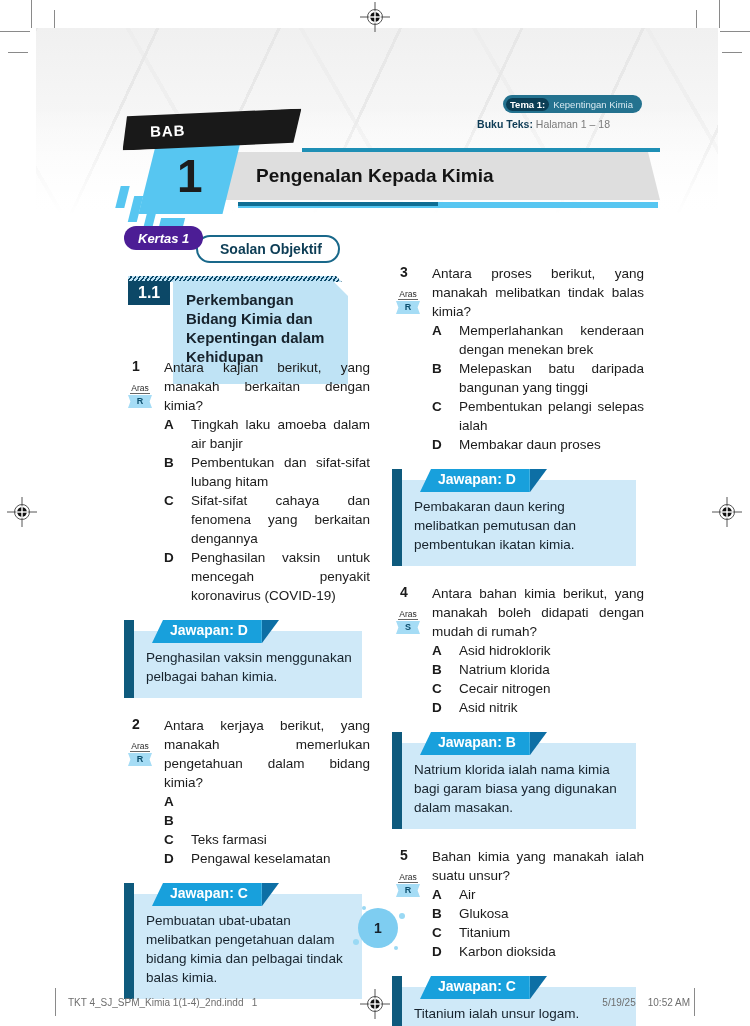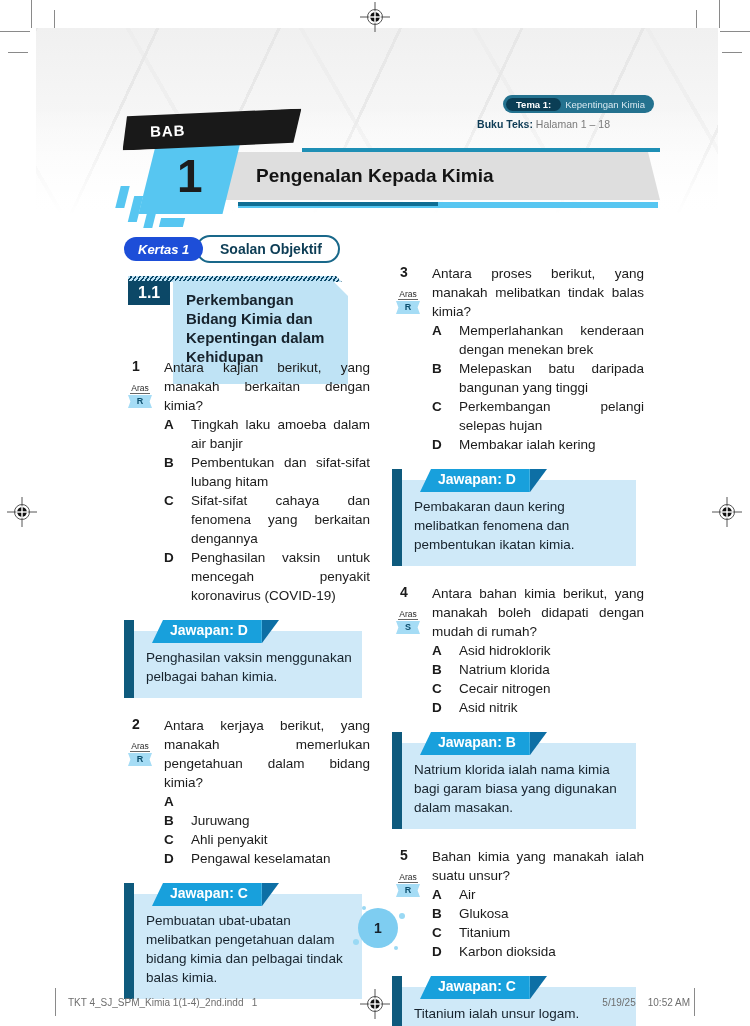--- a/index.html
+++ b/index.html
@@ -31,21 +31,21 @@
   .vline, .hline { position:absolute; background:#8a8a8a; }
   .vline { width:1px; } .hline { height:1px; }
   .regmark { position:absolute; width:30px; height:30px; }
 
   
   .tema-pill {
     position:absolute; left:503px; top:95px; height:18px; z-index:5;
     background:#24728f; border-radius:10px; display:flex; align-items:center;
     padding:0 9px 0 3px; font-size:9.5px; white-space:nowrap;
   }
-  .tema-label { background:#0b3e55; color:#fff; font-weight:bold; border-radius:8px; padding:1px 10px; margin-right:4px; }
+  .tema-label { background:#0b3e55; color:#fff; font-weight:bold; border-radius:8px; padding:1px 4px; margin-right:4px; }
   .tema-text { color:#d8e9f1; }
   .buku-line { position:absolute; left:0; top:118px; width:610px; text-align:right; font-size:10.5px; z-index:5; }
   .buku-label { font-weight:bold; color:#0d3b55; }
   .buku-value { color:#7a7a7a; }
 
   
   .bab-tab {
     position:absolute; left:122px; top:111px; width:180px; height:37px; z-index:8;
     background:#191919; transform:rotate(-1.6deg);
     clip-path:polygon(3% 8%, 100% 0, 95% 92%, 0 100%);
@@ -74,22 +74,22 @@
   .header-underline::before { content:""; position:absolute; left:0; top:0; width:200px; height:4px; background:#0f6e94; }
 
   
   .soalan-pill {
     position:absolute; left:196px; top:235px; height:28px; z-index:9;
     background:#fff; border:2px solid #19688a; border-radius:14px;
     display:flex; align-items:center; padding:0 16px 0 22px;
     font-weight:bold; font-size:14px; color:#0d3d55;
   }
   .kertas-pill {
-    position:absolute; left:124px; top:237px; height:24px; z-index:10;
-    background:#1d4ed8; border-radius:12px; display:flex; align-items:center;
+    position:absolute; left:124px; top:226px; height:24px; z-index:10;
+    background:#4c1d95; border-radius:12px; display:flex; align-items:center;
     padding:0 14px; color:#fff; font-weight:bold; font-style:italic; font-size:13px;text-align:right;
   }
 
   
   .section { position:absolute; left:128px; top:276px; width:220px; z-index:4; }
   .section-hatch {
     position:absolute; left:0; top:0; width:calc(100% - 6px); height:6px;
     background:repeating-linear-gradient(-55deg, #0c4867 0 1.5px, #bfe3f5 1.5px 3.5px);
     clip-path:polygon(0 0, calc(100% - 6px) 0, 100% 100%, 0 100%);
   }
@@ -287,25 +287,24 @@
           <div class="aras-ribbon">R</div>
         </div>
       </div>
       <div class="q-main">
         <div class="q-text">Antara kerjaya berikut, yang manakah memerlukan pengetahuan dalam bidang kimia?</div>
         <div class="option">
             <span class="opt-letter">A</span>
           </div>
         <div class="option">
             <span class="opt-letter">B</span>
-            <span class="opt-text">Juruwang</span>
           </div>
         <div class="option">
             <span class="opt-letter">C</span>
-            <span class="opt-text">Ahli penyakit</span>
+            <span class="opt-text">Teks farmasi</span>
           </div>
         <div class="option">
             <span class="opt-letter">D</span>
             <span class="opt-text">Pengawal keselamatan</span>
           </div>
       </div>
     </div>
 
     <div class="answer">
       <div class="ribbon">
@@ -331,35 +330,35 @@
         <div class="option">
             <span class="opt-letter">A</span>
             <span class="opt-text">Memperlahankan kenderaan dengan menekan brek</span>
           </div>
         <div class="option">
             <span class="opt-letter">B</span>
             <span class="opt-text">Melepaskan batu daripada bangunan yang tinggi</span>
           </div>
         <div class="option">
             <span class="opt-letter">C</span>
-            <span class="opt-text">Perkembangan pelangi selepas hujan</span>
+            <span class="opt-text">Pembentukan pelangi selepas ialah</span>
           </div>
         <div class="option">
             <span class="opt-letter">D</span>
-            <span class="opt-text">Membakar ialah kering</span>
+            <span class="opt-text">Membakar daun proses</span>
           </div>
       </div>
     </div>
 
     <div class="answer">
       <div class="ribbon">
         <span class="ribbon-text">Jawapan: D</span>
         <span class="ribbon-tail"></span>
       </div>
-      <div class="answer-body">Pembakaran daun kering melibatkan fenomena dan pembentukan ikatan kimia.</div>
+      <div class="answer-body">Pembakaran daun kering melibatkan pemutusan dan pembentukan ikatan kimia.</div>
     </div>
 
     <div class="question">
       <div class="q-side">
         <div class="q-number">4</div>
         <div class="aras">
           <span class="aras-label">Aras</span>
           <div class="aras-ribbon">S</div>
         </div>
       </div>

